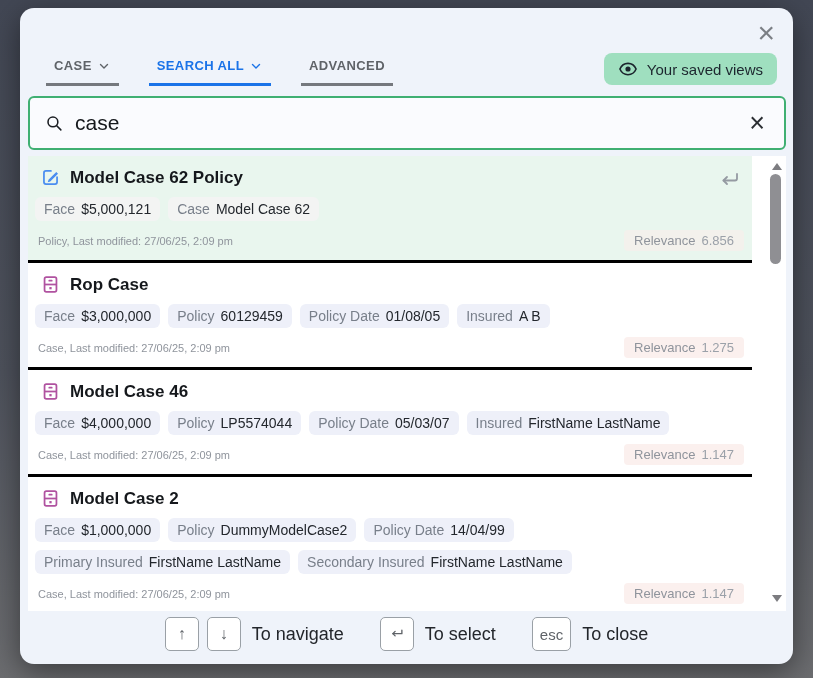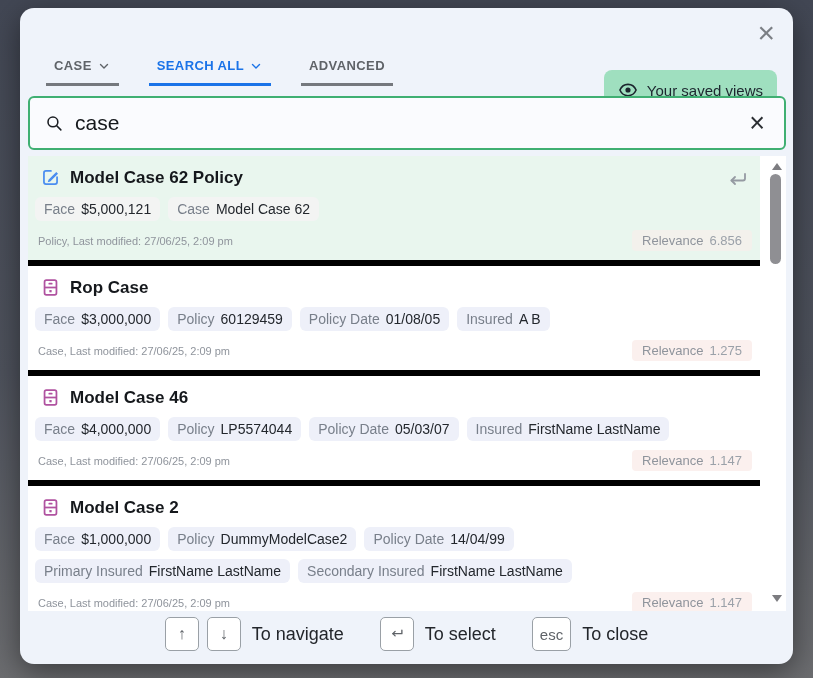--- a/index.html
+++ b/index.html
@@ -27,23 +27,23 @@
     display:flex; align-items:center; gap:5px;
     font-size:13px; font-weight:600; letter-spacing:.4px;
     color:#5f6368; padding:0 8px 10px 8px; border-bottom:3px solid #75787d;
     cursor:pointer;
   }
   .tab.active { color:#1a73e8; border-bottom-color:#1a73e8; }
   .tab svg { width:14px; height:14px; stroke:currentColor; }
 
   
   .saved-views {
-    position:absolute; top:45px; right:16px; height:40px;
+    position:absolute; top:45px; right:16px; height:32px;
     background:#9fdfbf; border-radius:8px; display:flex; align-items:center;
-    gap:9px; padding:0 14px; color:#1c262e; font-size:15px; cursor:pointer;margin-top:17px;
+    gap:9px; padding:0 14px; color:#1c262e; font-size:15px; cursor:pointer;
   }
   .saved-views svg { width:20px; height:20px; }
 
   
   .search-box {
     position:absolute; top:88px; left:8px; width:758px; height:54px;
     background:#fafbfe; border:2px solid #3faf72; border-radius:6px;
     display:flex; align-items:center; gap:11px; padding:0 15px;
   }
   .search-box svg { width:19px; height:19px; flex:0 0 auto; }
@@ -53,22 +53,22 @@
     font-size:21px; color:#15181c;
   }
   .clear-btn { font-size:27px; color:#2b2e33; line-height:1; cursor:pointer; padding:0 4px; }
 
   
   .results {
     position:absolute; top:148px; left:8px; width:758px; height:455px;
     background:#ffffff; overflow:hidden;
   }
   .row {
-    position:relative; margin-right:26px; background:#fff;
-    padding:11px 8px 9px 7px; border-bottom:6px solid #000000;
+    position:relative; margin-right:34px; background:#fff;
+    padding:11px 8px 9px 7px; border-bottom:3px solid #000000;
   }
   .row.selected { background:#e9f6ee; }
   .row-title { display:flex; align-items:center; gap:9px; margin-left:5px; }
   .row-title svg { width:21px; height:21px; flex:0 0 auto; }
   .row-title span { font-size:17px; font-weight:700; color:#15181c; }
   .chips { display:flex; flex-wrap:wrap; gap:8px; margin-top:9px; }
   .chip {
     background:#eef0f9; border-radius:6px; padding:4px 9px;
     font-size:14px; display:inline-flex; gap:6px; white-space:nowrap;
   }

